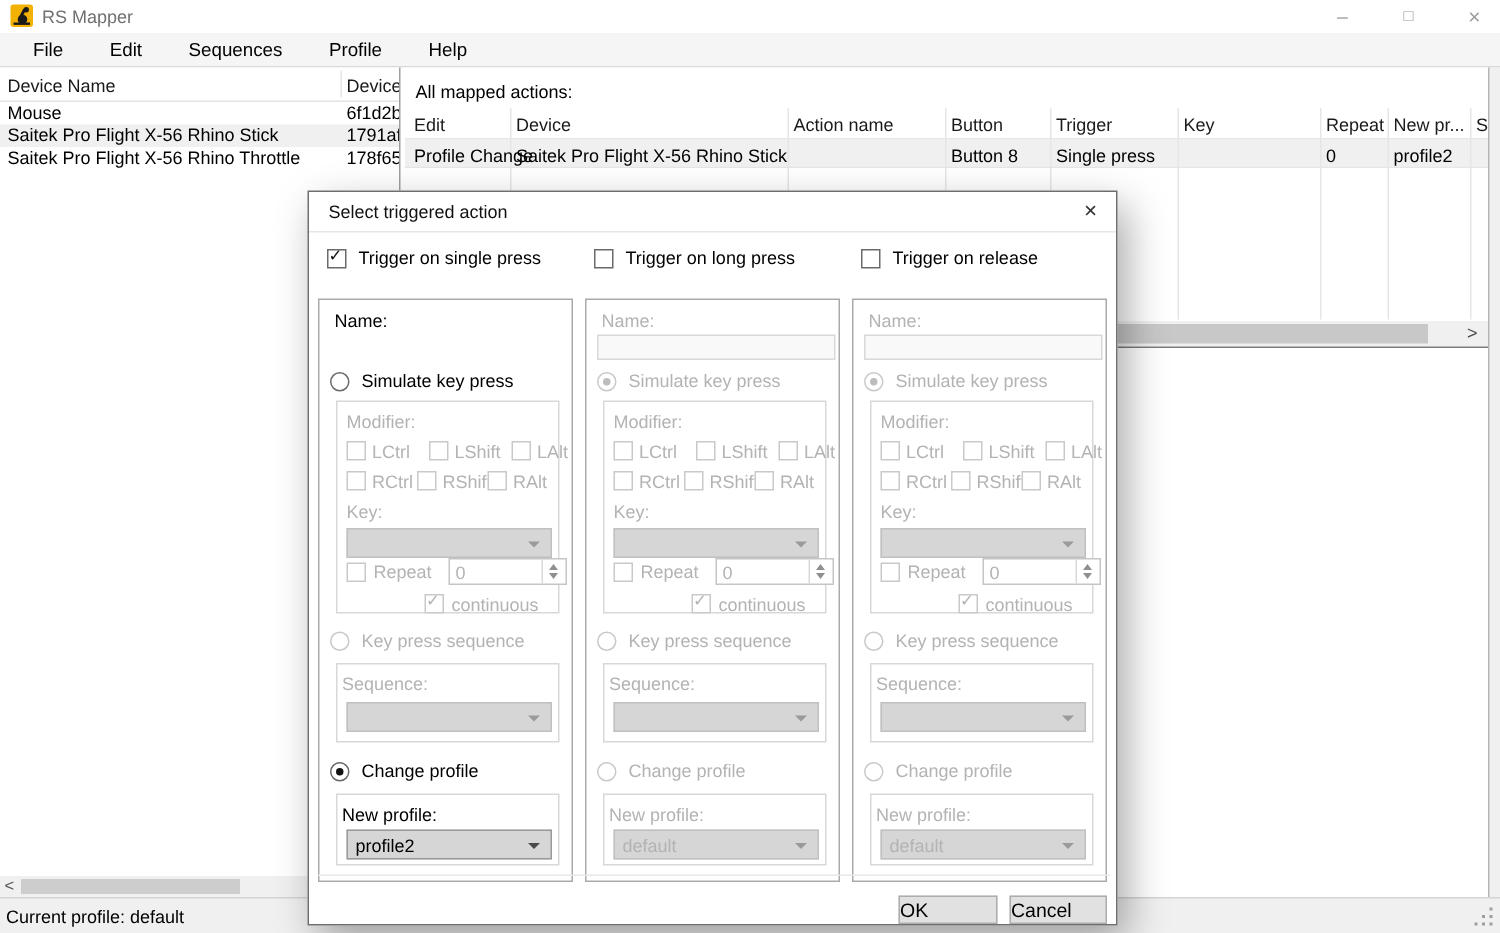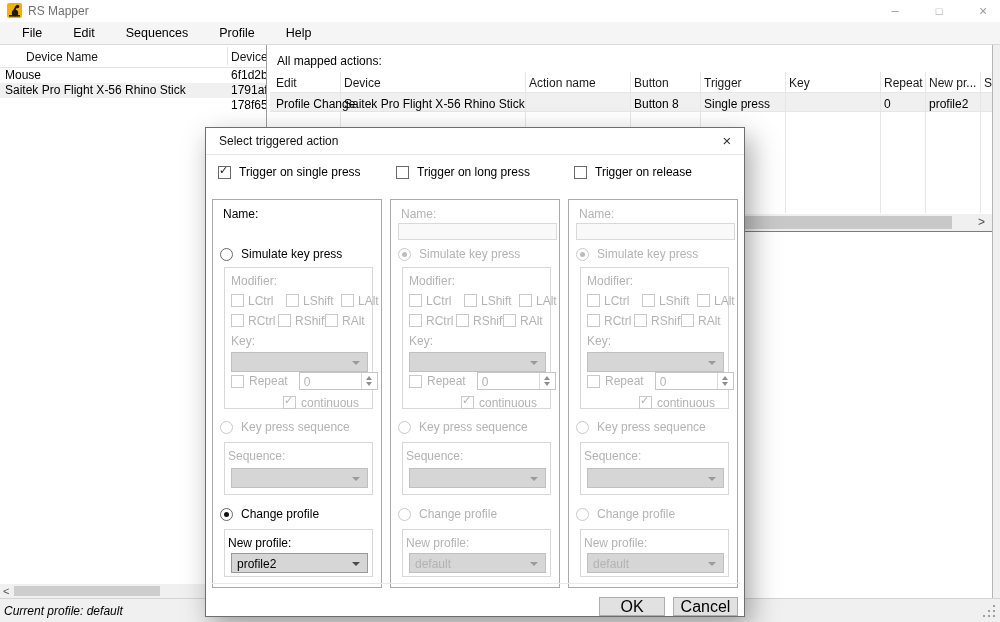--- a/index.html
+++ b/index.html
@@ -18,21 +18,21 @@
 
   #menubar{left:0;top:22px;width:1000px;height:23px;background:#f5f5f5;border-bottom:1px solid #d9d9d9;
            display:flex;align-items:center;padding-left:10px;gap:19px;box-sizing:border-box;font-size:12.5px;}
   .menu-item{white-space:nowrap;margin-left:12px;}
 
   
   #device-panel{left:0;top:45px;width:267px;height:539px;background:#fff;border-right:1px solid #9f9f9f;box-sizing:border-box;overflow:hidden;}
   #device-header{position:absolute;left:0;top:0;width:267px;height:22px;border-bottom:1px solid #e3e3e3;}
   #device-header .vline{position:absolute;left:227px;top:2px;height:18px;width:1px;background:#e3e3e3;}
   .dh-label{position:absolute;top:5px;color:#1a1a1a;}
-  #dh-name{left:5px;margin-left:21px;} #dh-id{left:231px;}
+  #dh-name{left:5px;} #dh-id{left:231px;}
   .drow{position:absolute;left:0;width:267px;height:15px;line-height:15px;white-space:nowrap;}
   .drow.selected{background:#f0f0f0;}
   .drow .dname{position:absolute;left:5px;}
   .drow .did{position:absolute;left:231px;}
 
   #left-hscroll{left:0;top:584px;width:267px;height:14px;background:#f0f0f0;}
   #left-hscroll .larrow{position:absolute;left:3px;top:0px;color:#555;font-size:11px;line-height:14px;}
   #left-hscroll .rarrow{position:absolute;right:3px;top:0px;color:#a8a8a8;font-size:11px;line-height:14px;}
   #left-hscroll .thumb{position:absolute;left:14px;top:2px;width:146px;height:10px;background:#cdcdcd;}
 
@@ -49,33 +49,33 @@
   #actions-hscroll .thumb{position:absolute;left:4px;top:2px;width:678px;height:13px;background:#c8c8c8;}
   #actions-hscroll .rarrow{position:absolute;left:708px;top:1px;color:#4a4a4a;font-size:12px;line-height:15px;}
   #actions-bottom-line{left:270px;top:231px;width:722px;height:1px;background:#7c7c7c;}
 
   
   #right-bottom{left:268px;top:233px;width:724px;height:365px;background:#fff;}
   #right-strip{left:992px;top:45px;width:8px;height:553px;background:#f0f0f0;border-left:1px solid #b5b5b5;box-sizing:border-box;}
 
   
   #statusbar{left:0;top:598px;width:1000px;height:24px;background:#f0f0f0;border-top:1px solid #d4d4d4;box-sizing:border-box;}
-  #status-text{position:absolute;left:4px;top:5px;font-style:italic;}
+  #status-text{position:absolute;left:4px;top:5px;}
   #grip{position:absolute;right:5px;bottom:5px;width:2px;height:2px;background:#9f9f9f;
         box-shadow:-5px 0 #9f9f9f,-10px 0 #9f9f9f,0 -5px #9f9f9f,-5px -5px #9f9f9f,0 -10px #9f9f9f;}
 
   
   #dialog{left:205px;top:127px;width:540px;height:490px;background:#fff;border:1px solid #6e6e6e;
           box-sizing:border-box;box-shadow:6px 10px 26px rgba(0,0,0,0.35);z-index:10;}
   #dlg-titlebar{position:absolute;left:0;top:0;width:538px;height:26px;border-bottom:1px solid #e6e6e6;}
   #dlg-title{position:absolute;left:13px;top:6px;color:#111;}
   #dlg-close{position:absolute;right:0;top:0;width:34px;height:25px;text-align:center;line-height:25px;font-size:15px;color:#333;}
   #dlg-sep{position:absolute;left:6px;top:455px;width:528px;height:1px;background:#e8e8e8;}
   .dbtn{position:absolute;top:469px;height:19px;background:#e1e1e1;border:1px solid #adadad;box-sizing:border-box;
-        text-align:center;line-height:17px;font-size:16px;}
+        line-height:17px;font-size:13px;}
   #btn-ok{left:393px;width:66px;} #btn-cancel{left:467px;width:65px;}
 
   
   .dcol{position:absolute;top:0;width:170px;height:446px;}
   .trig-row{position:absolute;left:6px;top:37px;display:flex;align-items:center;gap:8px;height:14px;}
   .gbox{position:absolute;left:0;top:56px;width:170px;height:389px;border:1px solid #aaaaaa;box-sizing:border-box;margin-top:15px;}
   .gbox .lbl{position:absolute;white-space:nowrap;}
   .name-lbl{left:10px;top:7px;}
   .name-input{position:absolute;left:7px;top:23px;width:153px;height:15px;border:1px solid #7a7a7a;
               font-family:inherit;font-size:12px;padding:0 2px;background:#fff;color:#000;}
@@ -159,20 +159,21 @@
   <div id="device-rows">
       <div class="drow" style="top: 23px;">
         <span class="dname">Mouse</span>
         <span class="did">6f1d2b6</span>
       </div>
       <div class="drow selected" style="top: 38px;">
         <span class="dname">Saitek Pro Flight X-56 Rhino Stick</span>
         <span class="did">1791af1</span>
       </div>
       <div class="drow" style="top: 53px;">
+        <span class="dname">Saitek Pro Flight X-56 Rhino Throttle</span>
         <span class="did">178f652</span>
       </div>
     </div>
 </div>
 
 <div class="abs" id="left-hscroll">
   <div class="larrow">&lt;</div>
   <div class="thumb"></div>
   <div class="rarrow">&gt;</div>
 </div>

